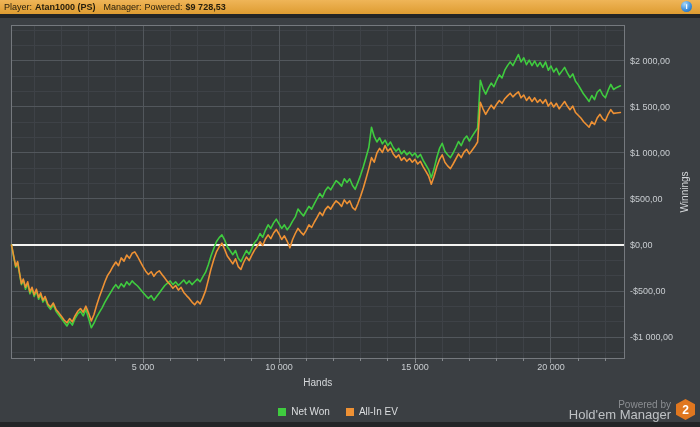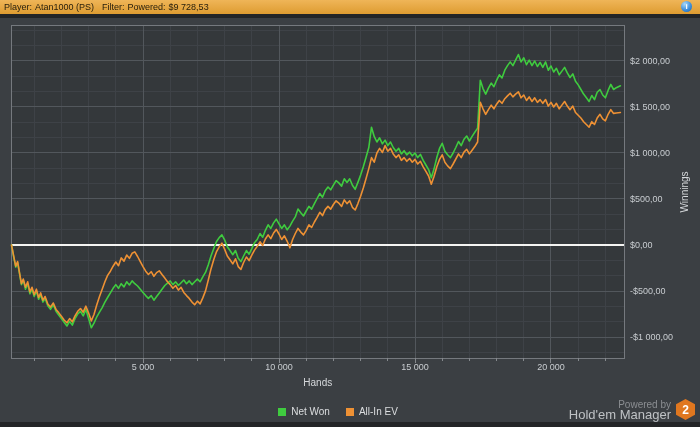--- a/index.html
+++ b/index.html
@@ -4,21 +4,21 @@
 <style>
   html,body{margin:0;padding:0;background:#2e3134;}
   .stage{position:relative;width:700px;height:427px;background:#3B3F43;overflow:hidden;
          font-family:"Liberation Sans",sans-serif;}
   
   .topbar{position:absolute;top:0;left:0;width:700px;height:14px;
           background:linear-gradient(#EFB558,#DE9C31);
           display:flex;align-items:center;font-size:9px;color:#241D0C;
           padding-left:4px;box-sizing:border-box;white-space:nowrap;}
   .topbar .lbl{font-weight:normal;margin-right:3px;}
-  .topbar .val{font-weight:normal;margin-right:8px;}
+  .topbar .val{font-weight:bold;margin-right:8px;}
   .info-btn{position:absolute;top:1px;right:8px;width:11px;height:11px;border-radius:50%;
             background:radial-gradient(circle at 35% 28%,#A8D8F8,#3E90DC 55%,#1A5FA8);
             color:#fff;font-size:8px;font-weight:bold;line-height:11px;text-align:center;}
   .strip-top{position:absolute;top:14px;left:0;width:700px;height:4px;background:#232527;}
   .strip-bottom{position:absolute;bottom:0;left:0;width:700px;height:5px;background:#232527;}
   svg{position:absolute;top:0;left:0;}
   .gl-minor{stroke:#3E4247;stroke-width:1;shape-rendering:crispEdges;}
   .gl-major{stroke:#52575C;stroke-width:1;shape-rendering:crispEdges;}
   .gl-border{stroke:#75797E;stroke-width:1;fill:none;shape-rendering:crispEdges;}
   .gl-tick{stroke:#85898D;stroke-width:1;shape-rendering:crispEdges;}
@@ -128,21 +128,21 @@
       <text x="279.00466272925087" y="370" text-anchor="middle" class="tick-text">10 000</text>
       <text x="415.00093254585016" y="370" text-anchor="middle" class="tick-text">15 000</text>
       <text x="550.9972023624495" y="370" text-anchor="middle" class="tick-text">20 000</text>
       <text x="317.75" y="386" text-anchor="middle" class="axis-title">Hands</text>
       <text x="688" y="192" text-anchor="middle" class="axis-title" transform="rotate(-90 688 192)">Winnings</text>
     </svg>
 
   <header class="topbar">
     <span class="lbl">Player:</span>
     <span class="val">Atan1000 (PS)</span>
-    <span class="lbl">Filter:</span>
+    <span class="lbl">Manager:</span>
     <span class="lbl">Powered:</span>
     <span class="val">$9 728,53</span>
     <span class="info-btn">i</span>
   </header>
   <div class="strip-top"></div>
 
   <div class="legend" id="legend">
       <span class="legend-item">
         <span class="legend-swatch" style="background: rgb(63, 203, 63);"></span>
         <span>Net Won</span>

